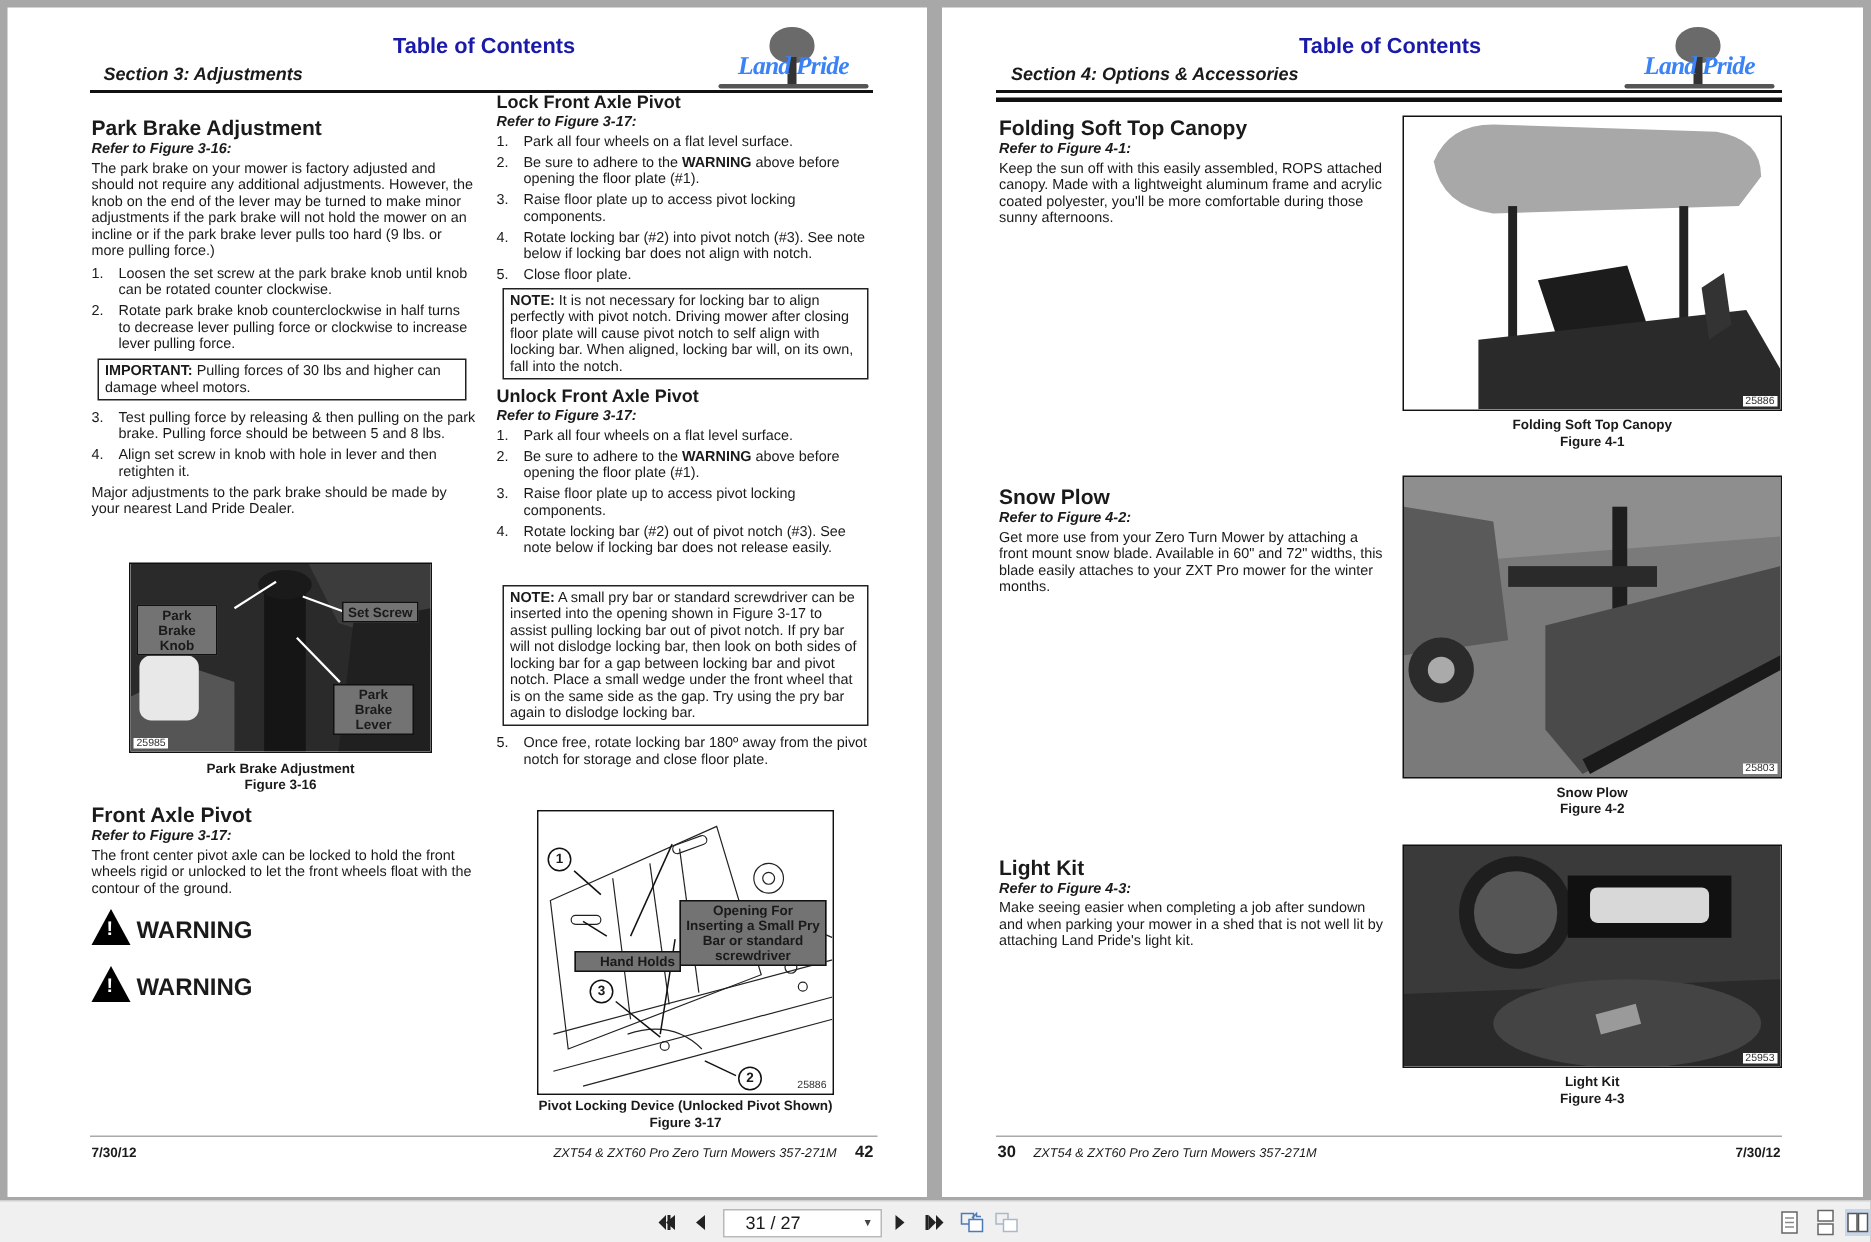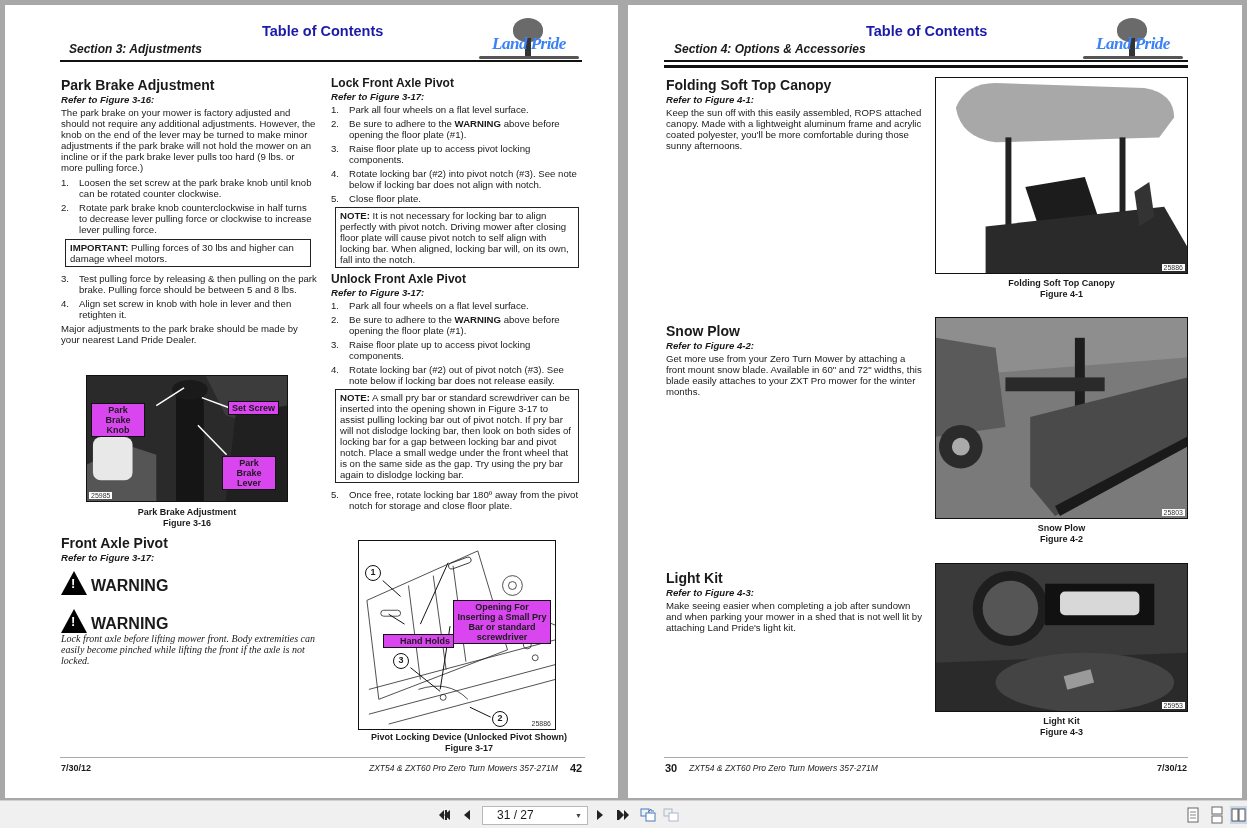--- a/index.html
+++ b/index.html
@@ -33,21 +33,21 @@
   .warn-tri { width: 0; height: 0; border-left: 13px solid transparent; border-right: 13px solid transparent; border-bottom: 24px solid #000; position: relative; margin-right: 4px; }
   .warn-tri span { position: absolute; left: -3px; top: 6px; color: #fff; font-weight: bold; font-size: 13px; line-height: 14px; }
   .warn-word { font-size: 16px; font-weight: bold; line-height: 18px; }
   .warn-text { font-family: "Liberation Serif", serif; font-style: italic; font-size: 10px; line-height: 11px; }
 
   .figure { position: absolute; border: 1px solid #111; overflow: hidden; }
   .photo { width: 100%; height: 100%; }
   .fig-num { position: absolute; right: 2px; bottom: 2px; background: #fff; font-size: 7px; padding: 0 2px; color: #333; }
   .fig-num.left { left: 2px; right: auto; }
   .caption { position: absolute; text-align: center; font-size: 9px; font-weight: bold; line-height: 11px; }
-  .callout { position: absolute; background: #d946ef; border: 1px solid #111; font-size: 9px; font-weight: bold; text-align: center; line-height: 10px; padding: 1px 3px; }
+  .callout { position: absolute; background: #737373; border: 1px solid #111; font-size: 9px; font-weight: bold; text-align: center; line-height: 10px; padding: 1px 3px; }
   .circle-num { position: absolute; width: 16px; height: 16px; border: 1.5px solid #111; border-radius: 50%; background: #fff; font-size: 9px; font-weight: bold; text-align: center; line-height: 13px; }
 
   .foot-rule { position: absolute; height: 1px; background: #aaa; }
   .foot { position: absolute; font-size: 9px; }
   .foot-bold { font-weight: bold; }
   .foot-italic { font-style: italic; font-size: 8.5px; }
   .foot-page { font-weight: bold; font-size: 11px; }
 
   .toolbar { position: absolute; left: 0; top: 800px; width: 1247px; height: 28px; background: #f0f0f0; border-top: 1px solid #d0d0d0; }
   .tb-btn { position: absolute; top: 6px; height: 16px; display: flex; align-items: center; justify-content: center; cursor: pointer; }
@@ -108,61 +108,61 @@
       <div class="fig-num left">25985</div>
     </div>
     <div class="caption" style="left:81px; top:502px; width:202px;">
       <div>Park Brake Adjustment</div>
       <div>Figure 3-16</div>
     </div>
 
     <div class="col" style="left:56px; top:530px; width:256px;">
       <div class="h2">Front Axle Pivot</div>
       <div class="refer">Refer to Figure 3-17:</div>
+      <p class="body">The front center pivot axle can be locked to hold the front wheels rigid or unlocked to let the front wheels float with the contour of the ground.</p>
       <div class="warn">
         <div class="warn-head">
             <div class="warn-tri">
               <span>!</span>
             </div>
             <span class="warn-word">WARNING</span>
           </div>
       </div>
       <div class="warn" style="margin-top:12px;">
         <div class="warn-head">
             <div class="warn-tri">
               <span>!</span>
             </div>
             <span class="warn-word">WARNING</span>
           </div>
-        <div class="warn-text">Lock front axle before lifting mower front. Body extremities can easily become pinched while lifting the front if the axle is not locked.</div>
-      </div>
-    </div>
-
-    <div class="col" style="left:326px; top:71px; width:248px;">
+      </div>
+    </div>
+
+    <div class="col" style="left:326px; top:56px; width:248px;">
       <div class="h3">Lock Front Axle Pivot</div>
       <div class="refer">Refer to Figure 3-17:</div>
       <ol class="steps">
         <li><span class="num">1.</span><span>Park all four wheels on a flat level surface.</span></li>
         <li><span class="num">2.</span><span>Be sure to adhere to the </span><b>WARNING</b><span> above before opening the floor plate (#1).</span></li>
         <li><span class="num">3.</span><span>Raise floor plate up to access pivot locking components.</span></li>
         <li><span class="num">4.</span><span>Rotate locking bar (#2) into pivot notch (#3). See note below if locking bar does not align with notch.</span></li>
         <li><span class="num">5.</span><span>Close floor plate.</span></li>
       </ol>
       <div class="box" style="margin-top:3px;">
         <b>NOTE:</b><span> It is not necessary for locking bar to align perfectly with pivot notch. Driving mower after closing floor plate will cause pivot notch to self align with locking bar. When aligned, locking bar will, on its own, fall into the notch.</span>
       </div>
       <div class="h3" style="margin-top:2px;">Unlock Front Axle Pivot</div>
       <div class="refer">Refer to Figure 3-17:</div>
       <ol class="steps">
         <li><span class="num">1.</span><span>Park all four wheels on a flat level surface.</span></li>
         <li><span class="num">2.</span><span>Be sure to adhere to the </span><b>WARNING</b><span> above before opening the floor plate (#1).</span></li>
         <li><span class="num">3.</span><span>Raise floor plate up to access pivot locking components.</span></li>
         <li><span class="num">4.</span><span>Rotate locking bar (#2) out of pivot notch (#3). See note below if locking bar does not release easily.</span></li>
       </ol>
-      <div class="box" style="margin-top:3px;">
+      <div class="box" style="margin-top:19px;">
         <b>NOTE:</b><span> A small pry bar or standard screwdriver can be inserted into the opening shown in Figure 3-17 to assist pulling locking bar out of pivot notch. If pry bar will not dislodge locking bar, then look on both sides of locking bar for a gap between locking bar and pivot notch. Place a small wedge under the front wheel that is on the same side as the gap. Try using the pry bar again to dislodge locking bar.</span>
       </div>
       <ol class="steps" style="margin-top:6px;">
         <li><span class="num">5.</span><span>Once free, rotate locking bar 180º away from the pivot notch for storage and close floor plate.</span></li>
       </ol>
     </div>
 
     <div class="figure" style="left:353px; top:535px; width:198px; height:190px;">
       <svg class="photo" viewBox="0 0 198 190" preserveAspectRatio="none">
         <rect width="198" height="190" fill="#fff"></rect>
@@ -193,21 +193,21 @@
           <line x1="133" y1="178" x2="112" y2="168"></line>
         </g>
       </svg>
       <div class="circle-num" style="left:6px; top:24px;">1</div>
       <div class="callout" style="left:94px; top:59px; width:98px;">Opening For Inserting a Small Pry Bar or standard screwdriver</div>
       <div class="callout" style="left:24px; top:93px;padding-left:16px;">Hand Holds</div>
       <div class="circle-num" style="left:34px; top:112px;">3</div>
       <div class="circle-num" style="left:133px; top:170px;">2</div>
       <div class="fig-num">25886</div>
     </div>
-    <div class="caption" style="left:352px; top:727px; width:224px;">
+    <div class="caption" style="left:340px; top:727px; width:224px;">
       <div>Pivot Locking Device (Unlocked Pivot Shown)</div>
       <div>Figure 3-17</div>
     </div>
 
     <div class="foot-rule" style="left:55px; top:752px; width:525px;"></div>
     <div class="foot foot-bold" style="left:56px; top:758px;">7/30/12</div>
     <div class="foot foot-italic" style="left:364px; top:758px;">ZXT54 &amp; ZXT60 Pro Zero Turn Mowers   357-271M</div>
     <div class="foot foot-page" style="left:565px; top:757px;">42</div>
   </div>
 

